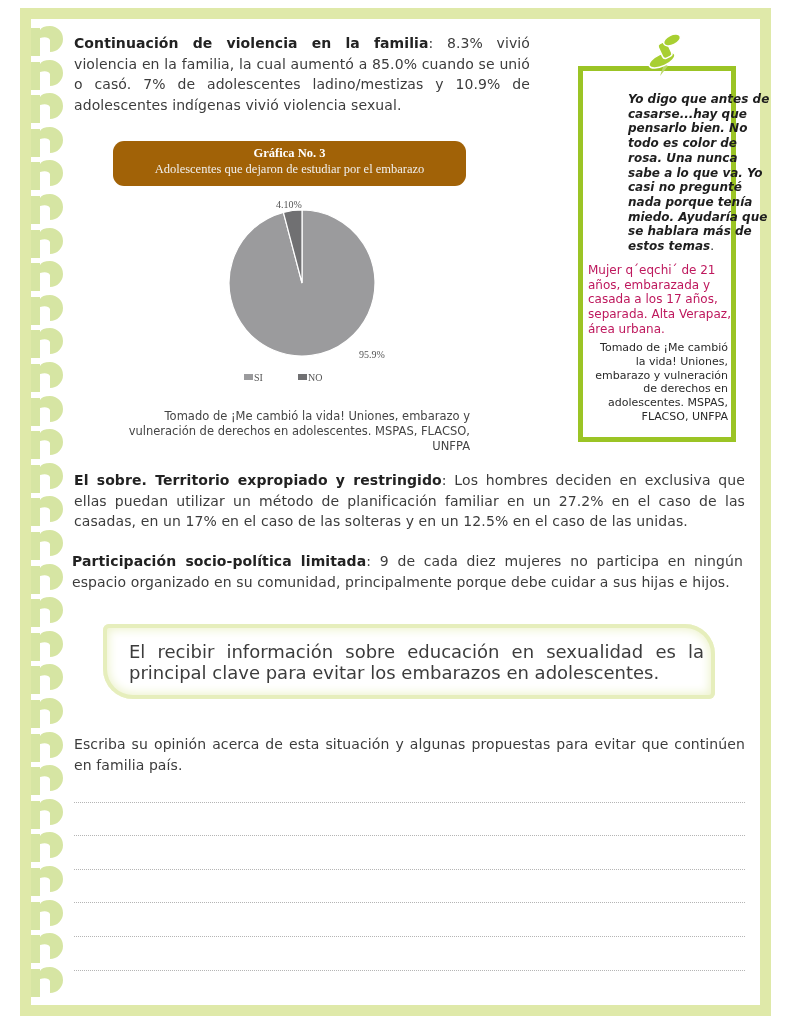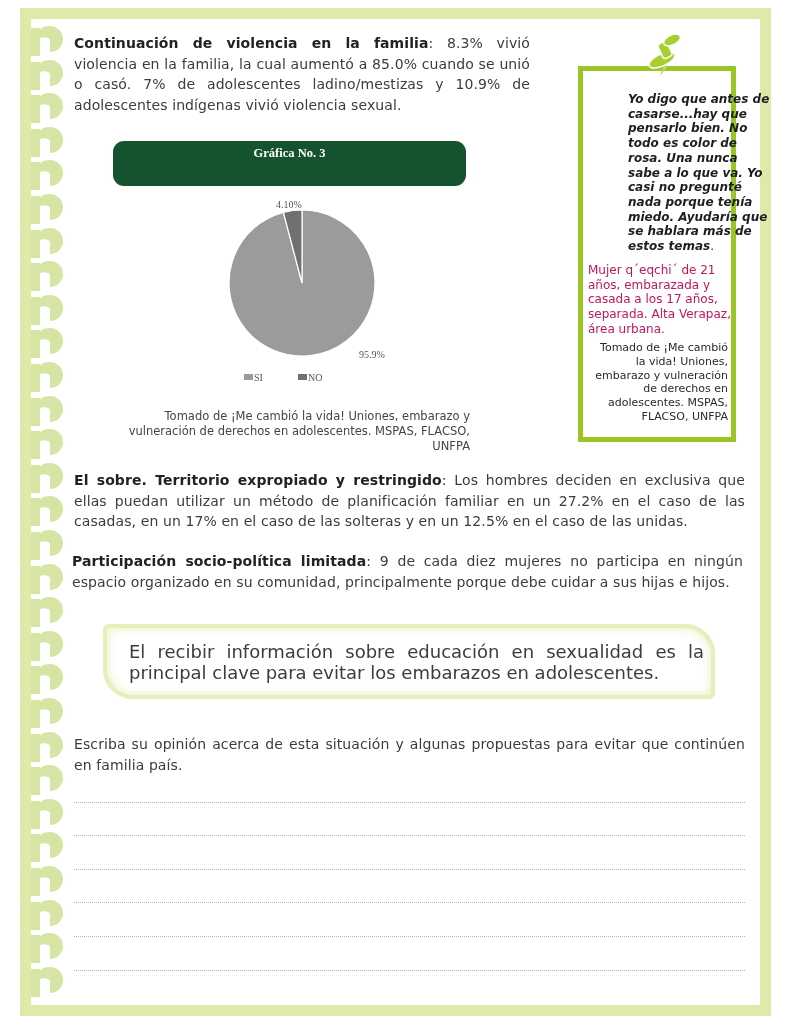--- a/index.html
+++ b/index.html
@@ -7,21 +7,21 @@
          font-family: "DejaVu Sans", sans-serif; color: #3a3a3a; }
   .frame { position: absolute; left: 20px; top: 8px; width: 751px; height: 1008px;
            box-sizing: border-box; border: 11px solid #dfe9a9; border-left: none; }
   .frame-left { position: absolute; left: 20px; top: 8px; width: 11px; height: 1008px; background: #dfe9a9; }
   .ring { position: absolute; left: 20px; width: 48px; height: 34px; }
   .ring svg { display: block; }
   .p { position: absolute; font-size: 14px; line-height: 20.5px; color: #3c3c3c; letter-spacing: 0.1px; }
   .p b { color: #222; }
   .p1 { left: 74px; top: 33px; width: 456px; text-align: justify; }
   .chart-wrap { position: absolute; left: 113px; top: 141px; width: 353px; height: 256px; }
-  .chart-header { position: absolute; left: 0; top: 0; width: 353px; height: 45px; background: #14532d;
+  .chart-header { position: absolute; left: 0; top: 0; width: 353px; height: 45px; background: #a16207;
                   border-radius: 11px 11px 11px 11px; color: #fff; text-align: center;
                   font-family: "Liberation Serif", serif; }
   .chart-header .t1 { font-weight: bold; font-size: 12.5px; padding-top: 5px; line-height: 15px; }
   .chart-header .t2 { font-size: 12.5px; line-height: 16px; color: #f0f0f0; }
   .chart-box { position: absolute; left: 0; top: 30px; width: 353px; height: 226px;
                box-sizing: border-box; border: 2px solid #b9b9b9; border-top: none; z-index: -1; }
   .chart-svg { position: absolute; left: 0; top: 45px; }
   .caption { position: absolute; left: 97px; top: 409px; width: 373px; text-align: right; font-size: 11.5px; line-height: 15px; color: #444; }
   .note { position: absolute; left: 578px; top: 66px; width: 158px; height: 376px; box-sizing: border-box;
           border: 5px solid #9bc425; background: #fff; }
@@ -248,20 +248,21 @@
       </svg>
     </div>
   </div>
 
 <div class="p p1"><b>Continuación de violencia en la familia</b><span>: 8.3% vivió violencia en la familia, la cual aumentó a 85.0% cuando se unió o casó. 7% de adolescentes ladino/mestizas y 10.9% de adolescentes indígenas vivió violencia sexual.</span></div>
 
 <div class="chart-wrap">
   <div class="chart-box"></div>
   <div class="chart-header">
     <div class="t1">Gráfica No. 3</div>
+    <div class="t2">Adolescentes que dejaron de estudiar por el embarazo</div>
   </div>
   <svg class="chart-svg" width="353" height="211">
     <g id="pie-slices">
         <path d="M189,97 L189,24 A73,73 0 1 1 170.40173702511308,26.408891393342245 Z" fill="#9b9b9d" stroke="#ffffff" stroke-width="1.2"></path>
         <path d="M189,97 L170.40173702511308,26.408891393342245 A73,73 0 0 1 189,24 Z" fill="#707072" stroke="#ffffff" stroke-width="1.2"></path>
       </g>
     <text id="label-0" x="246" y="172" font-family="Liberation Serif, serif" font-size="10" fill="#555">95.9%</text>
     <text id="label-1" x="163" y="22" font-family="Liberation Serif, serif" font-size="10" fill="#555">4.10%</text>
     <g>
       <rect x="131" y="188" width="9" height="6" fill="#9b9b9d"></rect>

